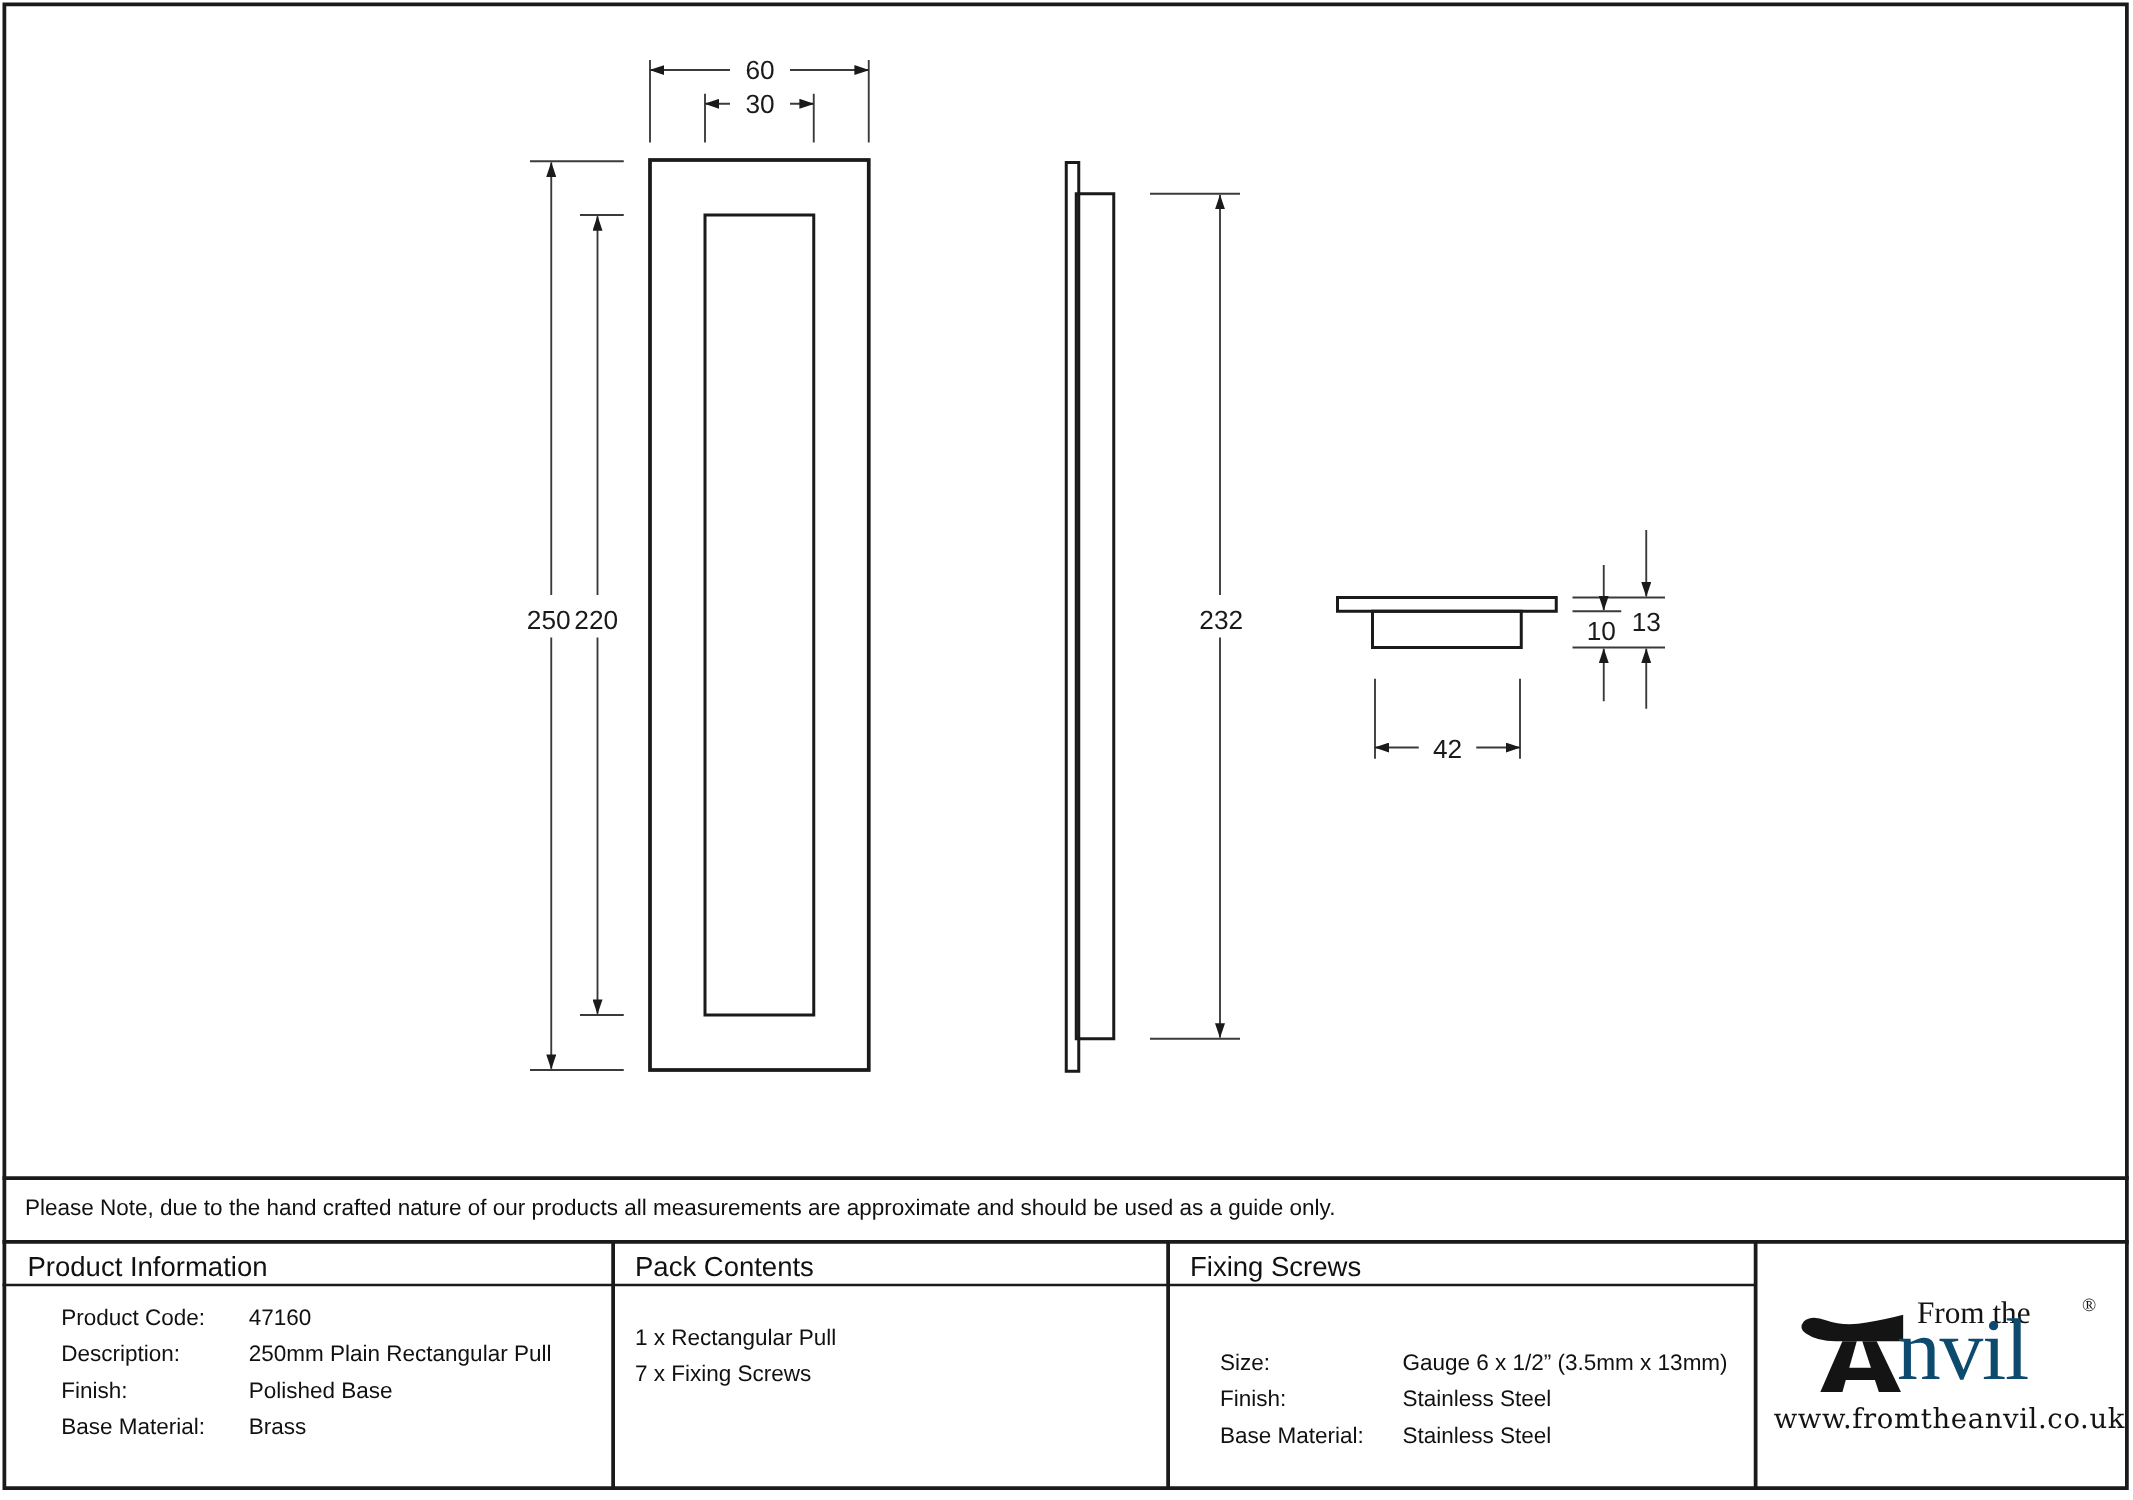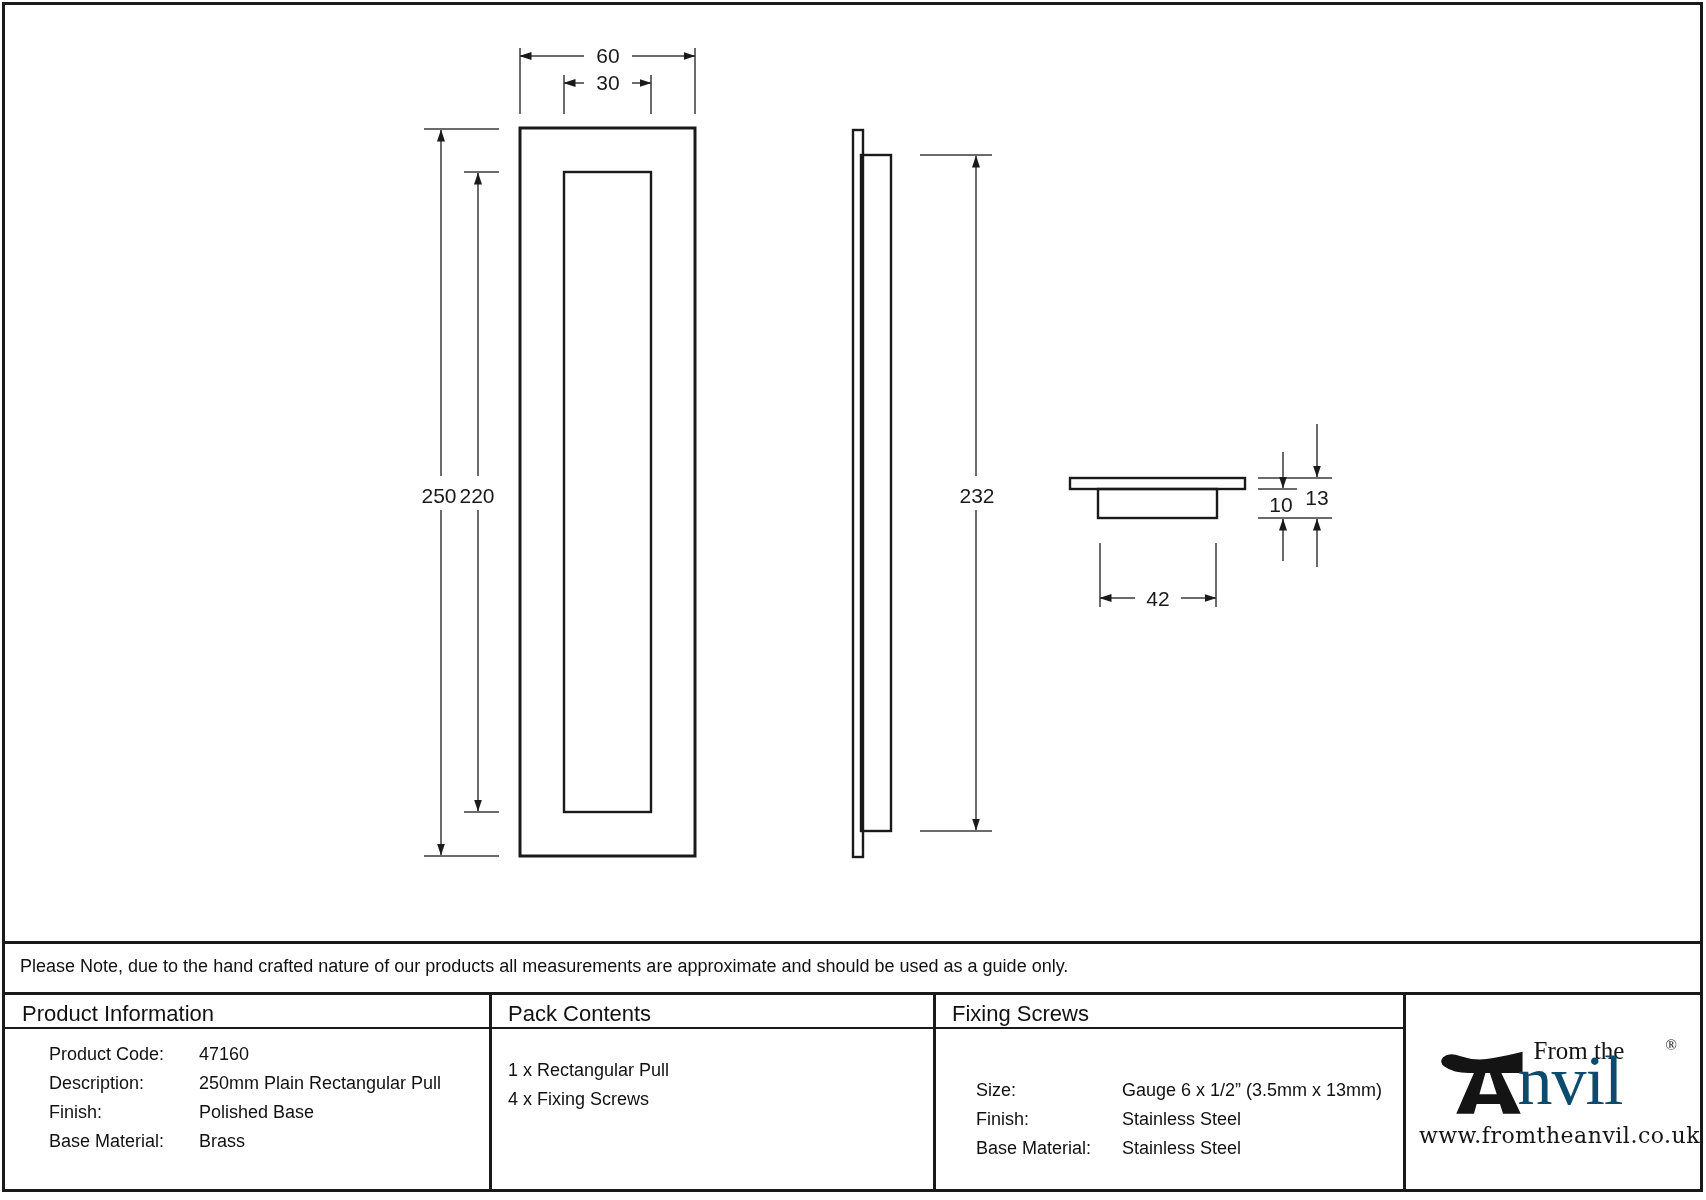--- a/index.html
+++ b/index.html
@@ -145,21 +145,21 @@
     <span class="spec-value">Polished Base</span>
   </div>
   <div class="spec-row">
     <span class="spec-label">Base Material:</span>
     <span class="spec-value">Brass</span>
   </div>
 </div>
 
 <div class="rows rows-pc">
   <div class="spec-row">1 x Rectangular Pull</div>
-  <div class="spec-row">4 x Fixing Screws</div>
+  <div class="spec-row">7 x Fixing Screws</div>
 </div>
 
 <div class="rows rows-fs">
   <div class="spec-row">
     <span class="spec-label">Size:</span>
     <span class="spec-value">Gauge 6 x 1/2” (3.5mm x 13mm)</span>
   </div>
   <div class="spec-row">
     <span class="spec-label">Finish:</span>
     <span class="spec-value">Stainless Steel</span>

